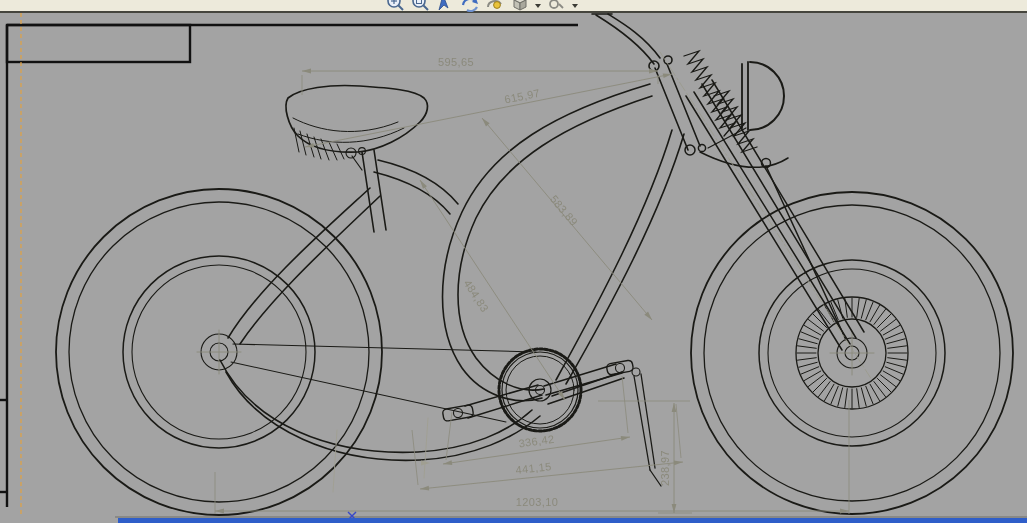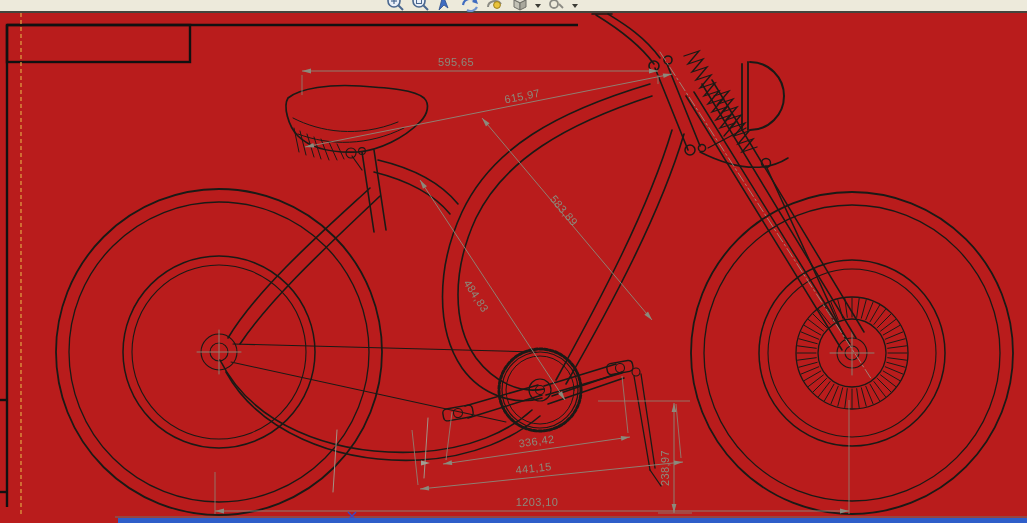--- a/index.html
+++ b/index.html
@@ -1,16 +1,16 @@
 <!DOCTYPE html>
 <html><head>
 <meta charset="utf-8">
 <style>
   html,body{margin:0;padding:0;background:#d0cec2;}
-  .screen{position:relative;width:1027px;height:523px;background:#b91c1c;overflow:hidden;
+  .screen{position:relative;width:1027px;height:523px;background:#a3a3a3;overflow:hidden;
           font-family:"Liberation Sans",sans-serif;}
   .toolbar{position:absolute;top:0;left:0;right:0;height:11px;background:#edeadb;
            border-bottom:2px solid #45453d;}
   .toolbar-icons{position:absolute;left:384px;top:0;height:13px;display:flex;align-items:flex-start;
                  gap:3px;overflow:hidden;}
   .ticon{width:22px;height:20px;margin-top:-8px;flex:0 0 auto;}
   .tcaret{width:9px;height:20px;margin-top:-8px;flex:0 0 auto;}
   svg.main{position:absolute;top:0;left:0;display:block;}
   .dimtext{font-family:"Liberation Sans","DejaVu Sans",sans-serif;font-size:11px;
            letter-spacing:.4px;fill:#8b8a7c;}

